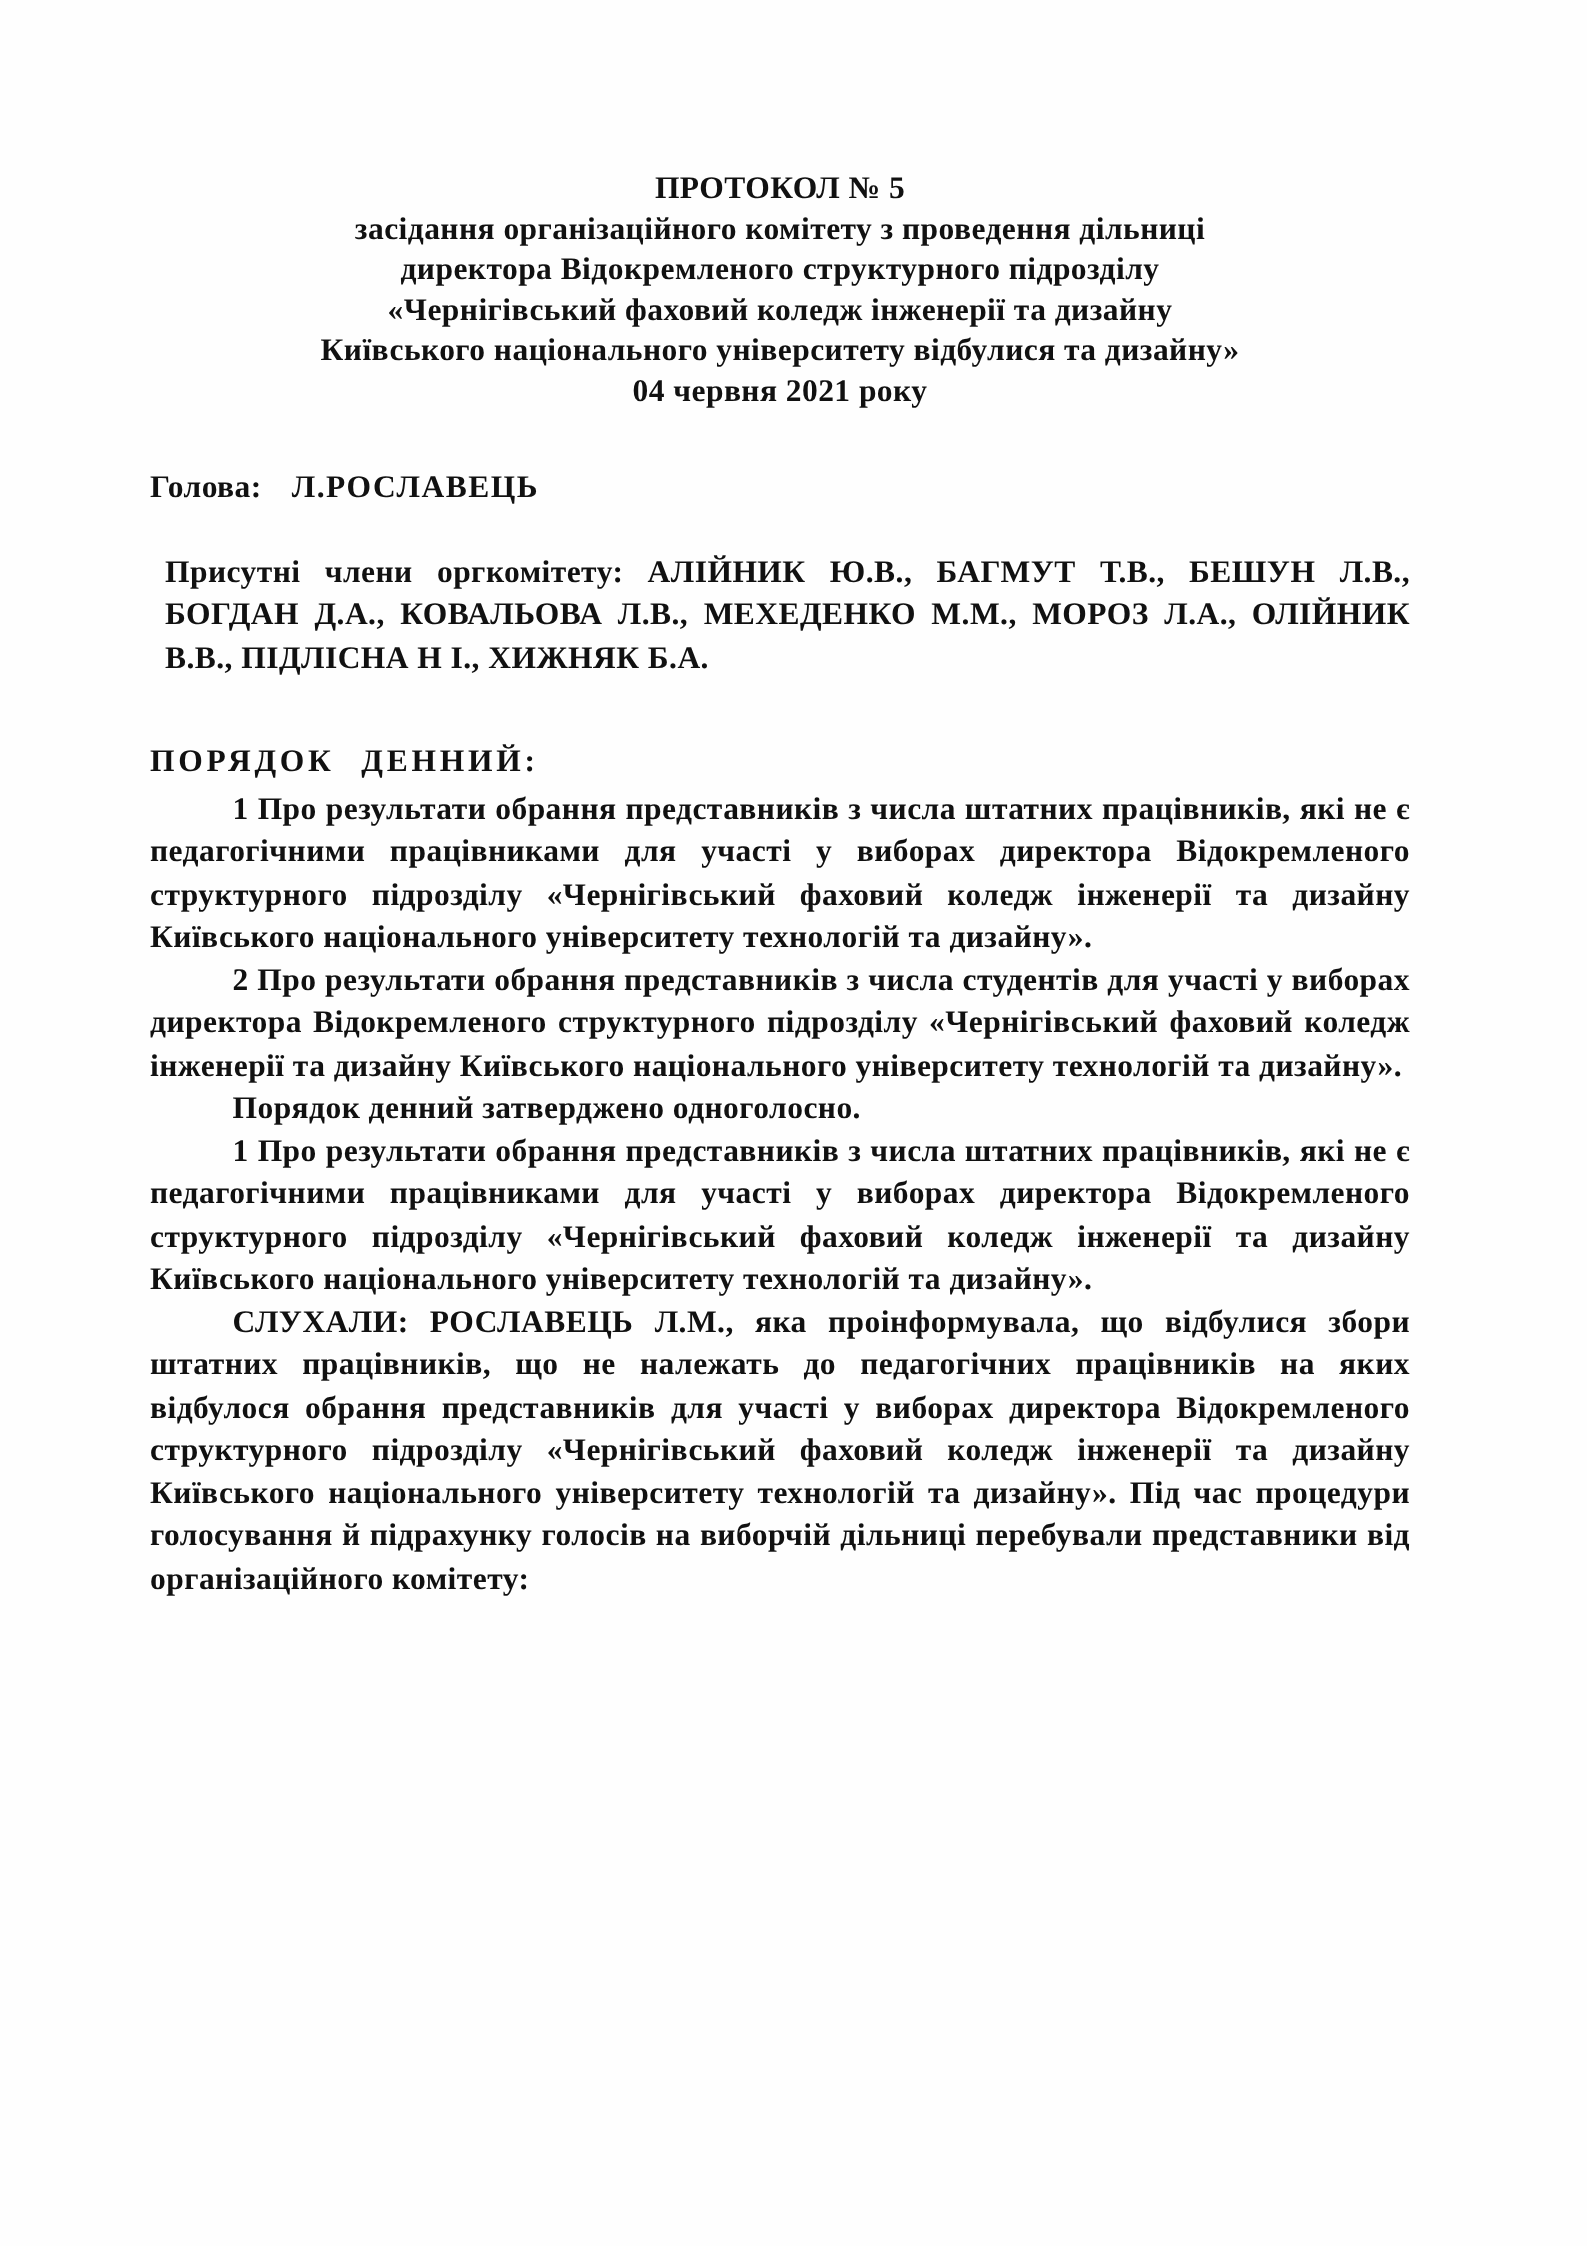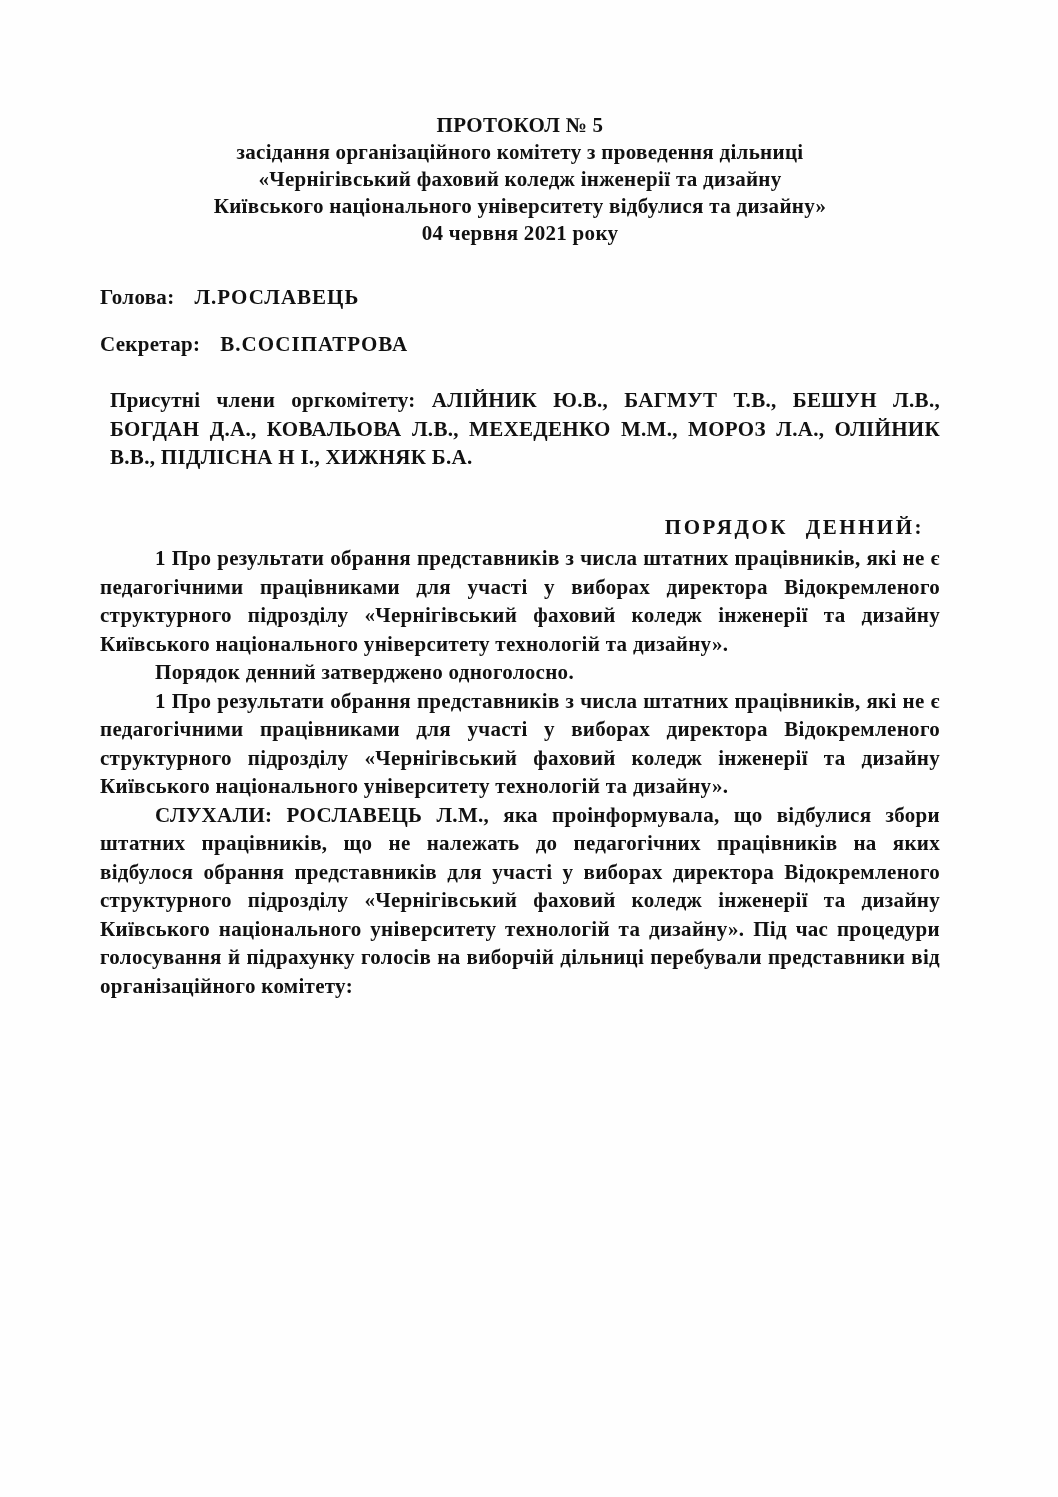--- a/index.html
+++ b/index.html
@@ -41,22 +41,22 @@
     margin-right: 20px;
   }
   .official-row .name {
     letter-spacing: 1px;
   }
   .attendees {
     margin: 28px 0 0 10px;
     text-align: justify;
   }
   .section-heading {
-    text-align: right;
-    margin: 16px;
+    text-align: left;
+    margin: 0;
     letter-spacing: 2.5px;
     word-spacing: 10px;
   }
   .agenda-heading {
     margin-top: 41px;
     margin-bottom: 3px;
   }
   .para {
     margin: 0;
     text-align: justify;
@@ -75,35 +75,36 @@
 </style>
 </head>
 <body>
 
 <div class="page">
   <div class="content">
 
     <div class="doc-header">
       <p class="line">ПРОТОКОЛ № 5</p>
       <p class="line">засідання організаційного комітету з проведення дільниці</p>
+      <p class="line">директора Відокремленого структурного підрозділу</p>
       <p class="line">«Чернігівський фаховий коледж інженерії та дизайну</p>
       <p class="line">Київського національного університету відбулися та дизайну»</p>
       <p class="line">04 червня 2021 року</p>
     </div>
 
     <div class="officials">
       <p class="official-row"><span class="role">Голова:</span><span class="name">Л.РОСЛАВЕЦЬ</span></p>
-      <p class="official-row"><span class="role">Секретар:</span><span class="name">В.СОСІПАТРОВА</span></p>
     </div>
 
     <p class="attendees">Присутні члени оргкомітету: АЛІЙНИК Ю.В., БАГМУТ Т.В., БЕШУН Л.В., БОГДАН Д.А., КОВАЛЬОВА Л.В., МЕХЕДЕНКО М.М., МОРОЗ Л.А., ОЛІЙНИК В.В., ПІДЛІСНА Н І., ХИЖНЯК Б.А.</p>
 
     <p class="section-heading agenda-heading">ПОРЯДОК ДЕННИЙ:</p>
 
     <p class="para">1 Про результати обрання представників з числа штатних працівників, які не є педагогічними працівниками для участі у виборах директора Відокремленого структурного підрозділу «Чернігівський фаховий коледж інженерії та дизайну Київського національного університету технологій та дизайну».</p>
+    <p class="para">2 Про результати обрання представників з числа студентів для участі у виборах директора Відокремленого структурного підрозділу «Чернігівський фаховий коледж інженерії та дизайну Київського національного університету технологій та дизайну».</p>
     <p class="approval">Порядок денний затверджено одноголосно.</p>
 
 
     <p class="para">1 Про результати обрання представників з числа штатних працівників, які не є педагогічними працівниками для участі у виборах директора Відокремленого структурного підрозділу «Чернігівський фаховий коледж інженерії та дизайну Київського національного університету технологій та дизайну».</p>
     <p class="para heard">СЛУХАЛИ: РОСЛАВЕЦЬ Л.М., яка проінформувала, що відбулися збори штатних працівників, що не належать до педагогічних працівників на яких відбулося обрання представників для участі у виборах директора Відокремленого структурного підрозділу «Чернігівський фаховий коледж інженерії та дизайну Київського національного університету технологій та дизайну». Під час процедури голосування й підрахунку голосів на виборчій дільниці перебували представники від організаційного комітету:</p>
 
   </div>
 </div>
 
 </body></html>

